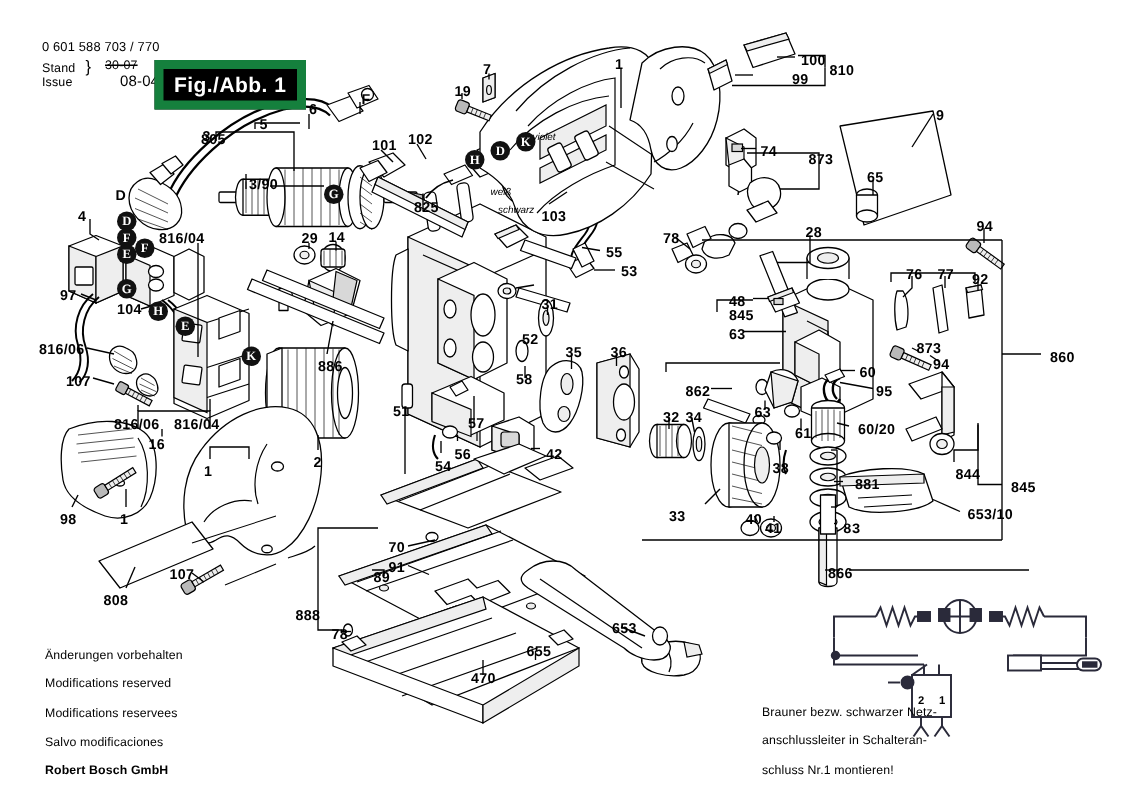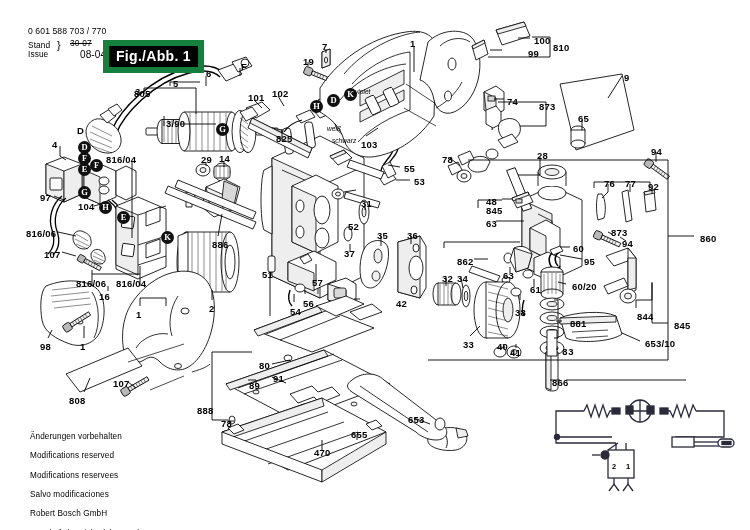--- a/index.html
+++ b/index.html
@@ -17,21 +17,21 @@
   #hdr-issue{left:28px;top:50px;font-size:8.3px;}
   #hdr-brace{left:57px;top:40px;font-size:11px;line-height:1;}
   #hdr-d1{left:70px;top:39px;font-size:8.3px;text-decoration:line-through;}
   #hdr-d2{left:70px;top:49px;font-size:10px;margin-left:10px;}
   #figtag{position:absolute;left:103px;top:40px;background:#000;color:#fff;
           font-size:14px;font-weight:700;padding:2px 7px 3px 7px;letter-spacing:.3px;
           border:6px solid #15803d;}
 
   
   #foot{left:30px;top:432px;font-size:8.2px;}
-  #foot .b{font-weight:400;}
+  #foot .b{font-weight:700;}
   #note{left:508px;top:470px;font-size:8.2px;}
 
   
   .cl{position:absolute;width:13px;height:13px;border-radius:50%;background:#111;color:#fff;
       font-size:8.5px;font-weight:700;text-align:center;line-height:13px;
       font-family:"Liberation Serif",serif;}
 
   svg{position:absolute;left:0;top:0;}
   .ln{stroke:#000;fill:none;}
   .p{fill:#fff;stroke:#000;stroke-width:.85;stroke-linejoin:round;}
@@ -647,20 +647,23 @@
   <div id="figtag">Fig./Abb. 1</div>
 
   <div class="t" id="foot"><span>Änderungen vorbehalten</span><br>
 <span>Modifications reserved</span><br>
 <span>Modifications reservees</span><br>
 <span>Salvo modificaciones</span><br>
 <span class="b">Robert Bosch GmbH</span><br>
 <span class="b">Geschäftsbereich Elektrowerkzeuge</span><br>
 </div>
 
+  <div class="t" id="note"><span>Brauner bezw. schwarzer Netz-</span><br>
+<span>anschlussleiter in Schalteran-</span><br>
+<span>schluss Nr.1 montieren!</span></div>
 
   <div class="num" style="left:612px;top:462px;font-size:7.5px;">2</div>
   <div class="num" style="left:626px;top:462px;font-size:7.5px;">1</div>
 
   <div id="nums">
       <div class="num" style="left: 206px; top: 68px;">6</div>
       <div class="num" style="left: 241px; top: 61px;">F</div>
       <div class="num" style="left: 135px; top: 86px;">3</div>
       <div class="num" style="left: 173px; top: 78px;">5</div>
       <div class="num" style="left: 134px; top: 88px;">805</div>
@@ -707,48 +710,48 @@
       <div class="num" style="left: 486px; top: 196px;">48</div>
       <div class="num" style="left: 486px; top: 205px;">845</div>
       <div class="num" style="left: 486px; top: 218px;">63</div>
       <div class="num" style="left: 611px; top: 227px;">873</div>
       <div class="num" style="left: 622px; top: 238px;">94</div>
       <div class="num" style="left: 700px; top: 233px;">860</div>
       <div class="num" style="left: 404px; top: 163px;">55</div>
       <div class="num" style="left: 414px; top: 176px;">53</div>
       <div class="num" style="left: 348px; top: 186px; margin-top: 35px;">52</div>
       <div class="num" style="left: 361px; top: 198px;">31</div>
-      <div class="num" style="left: 344px; top: 248px;">37</div>
+      <div class="num" style="left: 344px; top: 248px;">58</div>
       <div class="num" style="left: 377px; top: 230px;">35</div>
       <div class="num" style="left: 407px; top: 230px;">36</div>
       <div class="num" style="left: 442px; top: 273px;">32</div>
       <div class="num" style="left: 457px; top: 273px;">34</div>
-      <div class="num" style="left: 463px; top: 339px;">33</div>
+      <div class="num" style="left: 446px; top: 339px;">33</div>
       <div class="num" style="left: 457px; top: 256px;">862</div>
       <div class="num" style="left: 503px; top: 270px;">63</div>
       <div class="num" style="left: 530px; top: 284px;">61</div>
       <div class="num" style="left: 573px; top: 243px;">60</div>
       <div class="num" style="left: 584px; top: 256px;">95</div>
       <div class="num" style="left: 572px; top: 281px;">60/20</div>
       <div class="num" style="left: 570px; top: 318px;">881</div>
       <div class="num" style="left: 562px; top: 347px; font-family: Liberation Mono, monospace;">83</div>
       <div class="num" style="left: 515px; top: 307px;">38</div>
       <div class="num" style="left: 497px; top: 341px;">40</div>
       <div class="num" style="left: 510px; top: 347px;">41</div>
       <div class="num" style="left: 637px; top: 311px;">844</div>
       <div class="num" style="left: 674px; top: 320px;">845</div>
       <div class="num" style="left: 645px; top: 338px;">653/10</div>
       <div class="num" style="left: 552px; top: 377px;">866</div>
       <div class="num" style="left: 262px; top: 269px;">51</div>
       <div class="num" style="left: 312px; top: 277px;">57</div>
       <div class="num" style="left: 290px; top: 306px;">54</div>
       <div class="num" style="left: 303px; top: 298px;">56</div>
-      <div class="num" style="left: 364px; top: 298px; margin-left: 32px;">42</div>
-      <div class="num" style="left: 259px; top: 360px;">80</div>
-      <div class="num" style="left: 259px; top: 373px; margin-left: 14px;">91</div>
+      <div class="num" style="left: 364px; top: 298px;">42</div>
+      <div class="num" style="left: 259px; top: 360px;">70</div>
+      <div class="num" style="left: 259px; top: 373px;">91</div>
       <div class="num" style="left: 249px; top: 380px;">89</div>
       <div class="num" style="left: 197px; top: 405px;">888</div>
       <div class="num" style="left: 221px; top: 418px;">78</div>
       <div class="num" style="left: 314px; top: 447px;">470</div>
       <div class="num" style="left: 351px; top: 429px;">655</div>
       <div class="num" style="left: 408px; top: 414px;">653</div>
     </div>
   <div id="letters">
       <div class="cl" style="left: 78px; top: 141px;">D</div>
       <div class="cl" style="left: 78px; top: 152px;">F</div>

